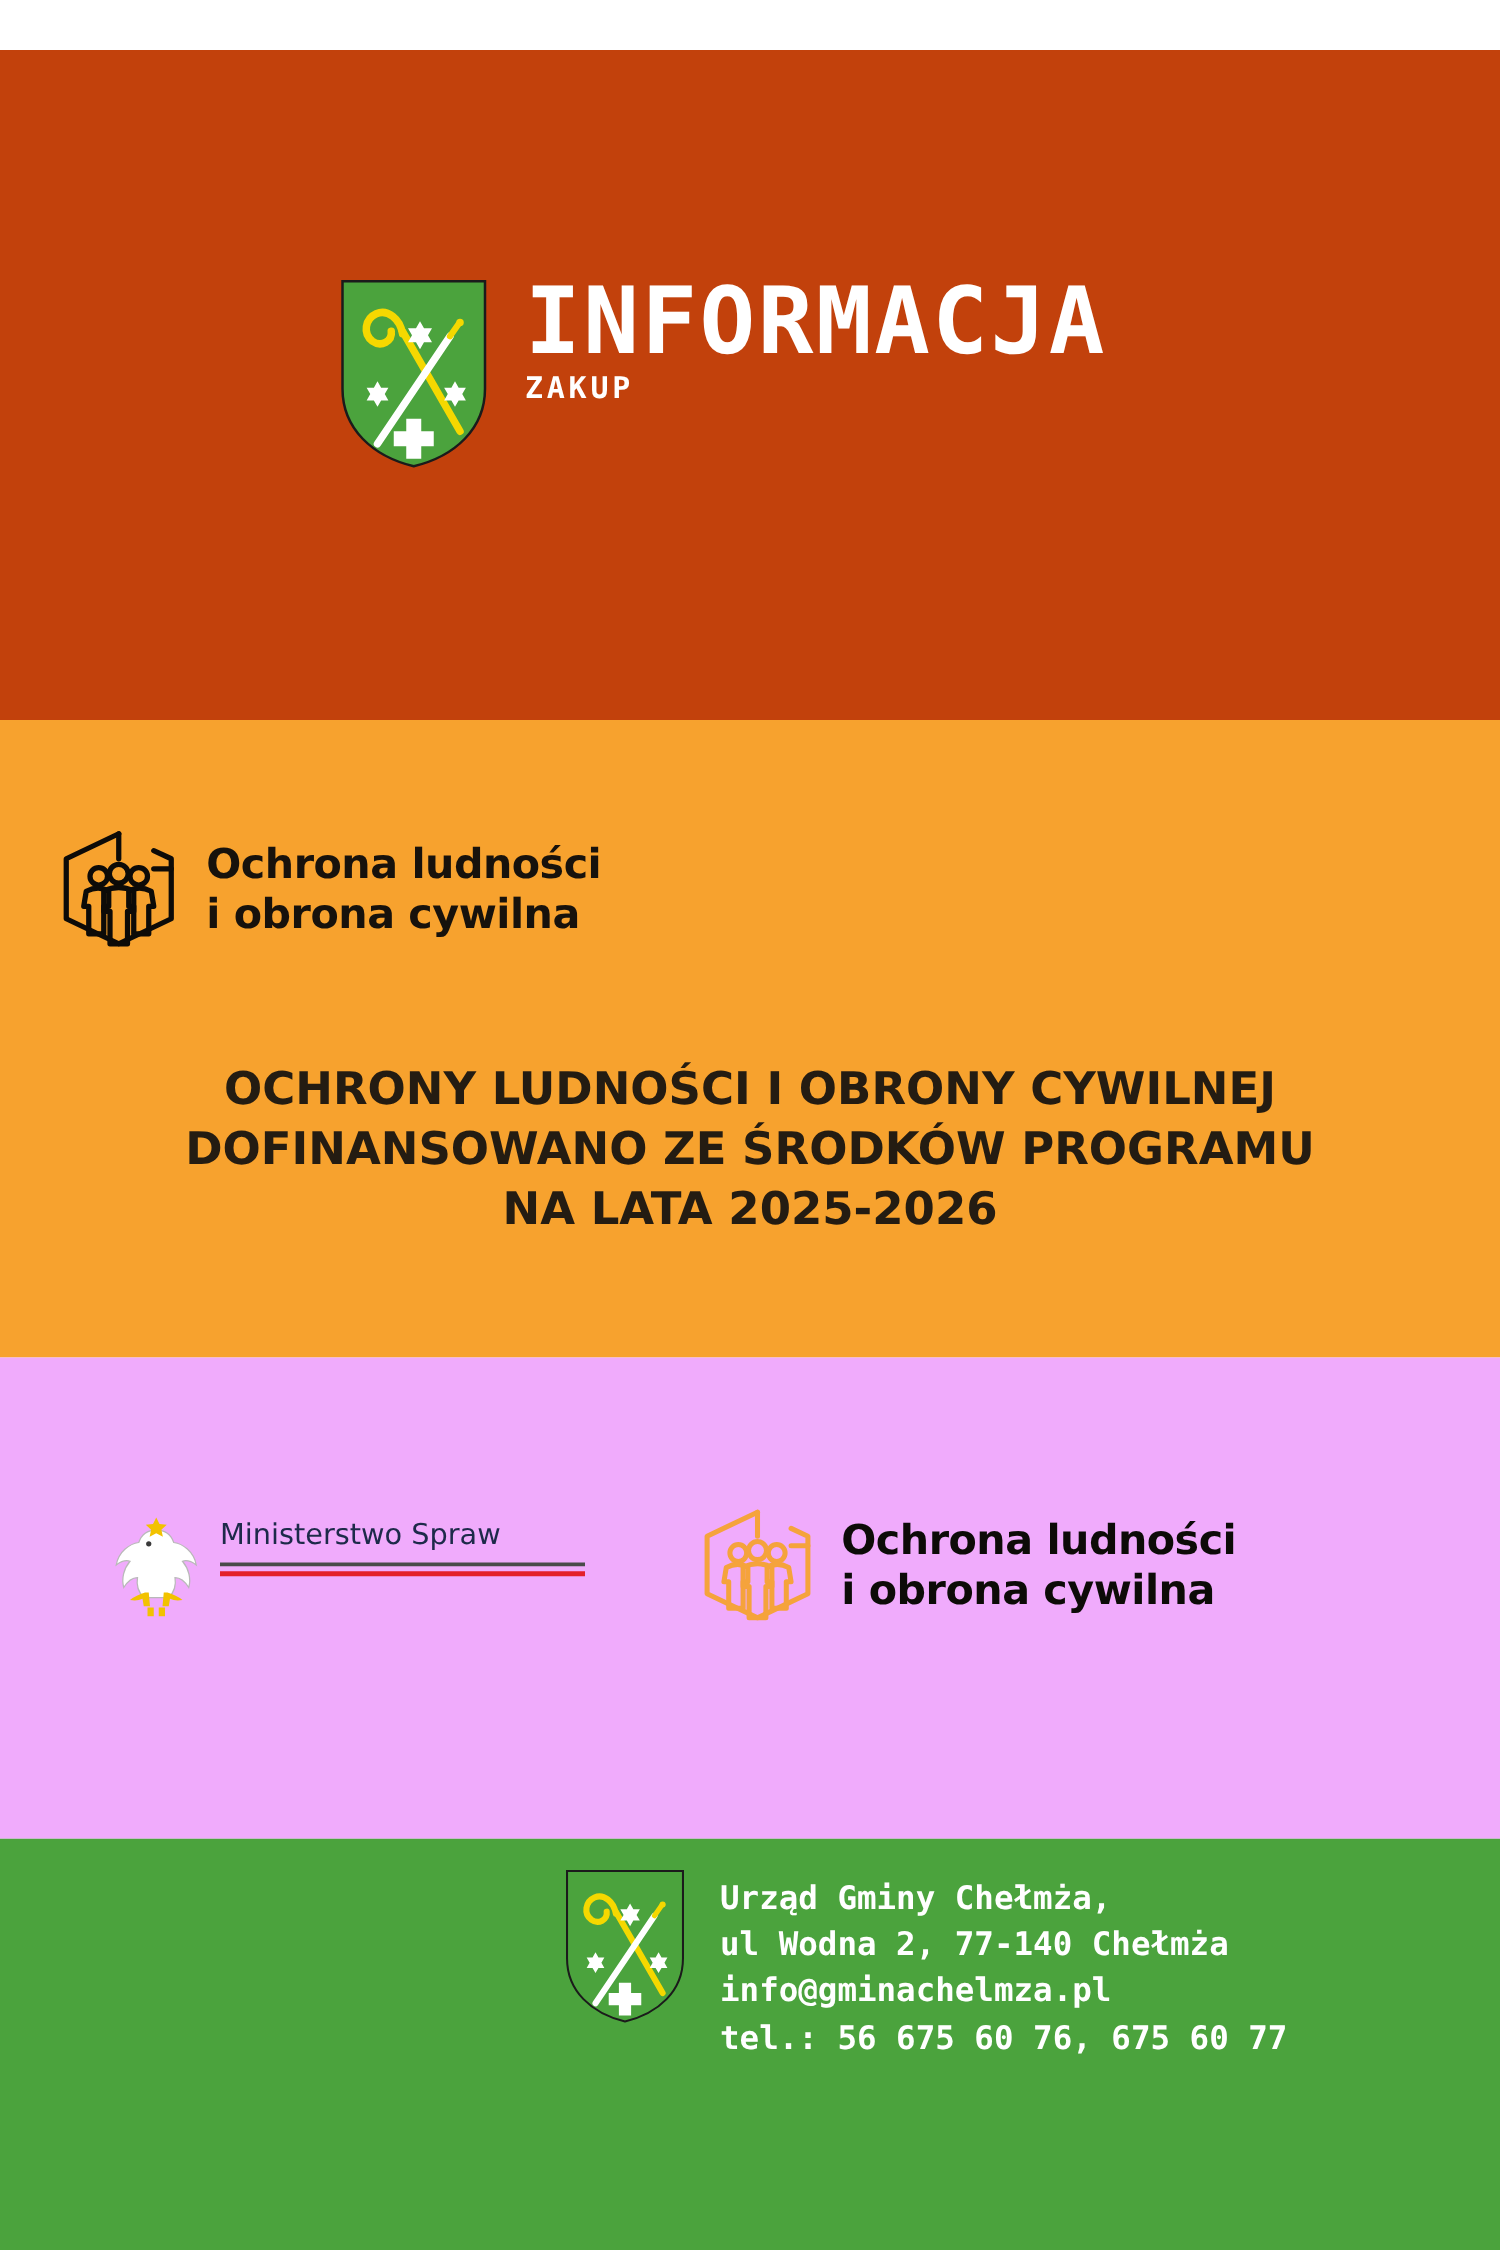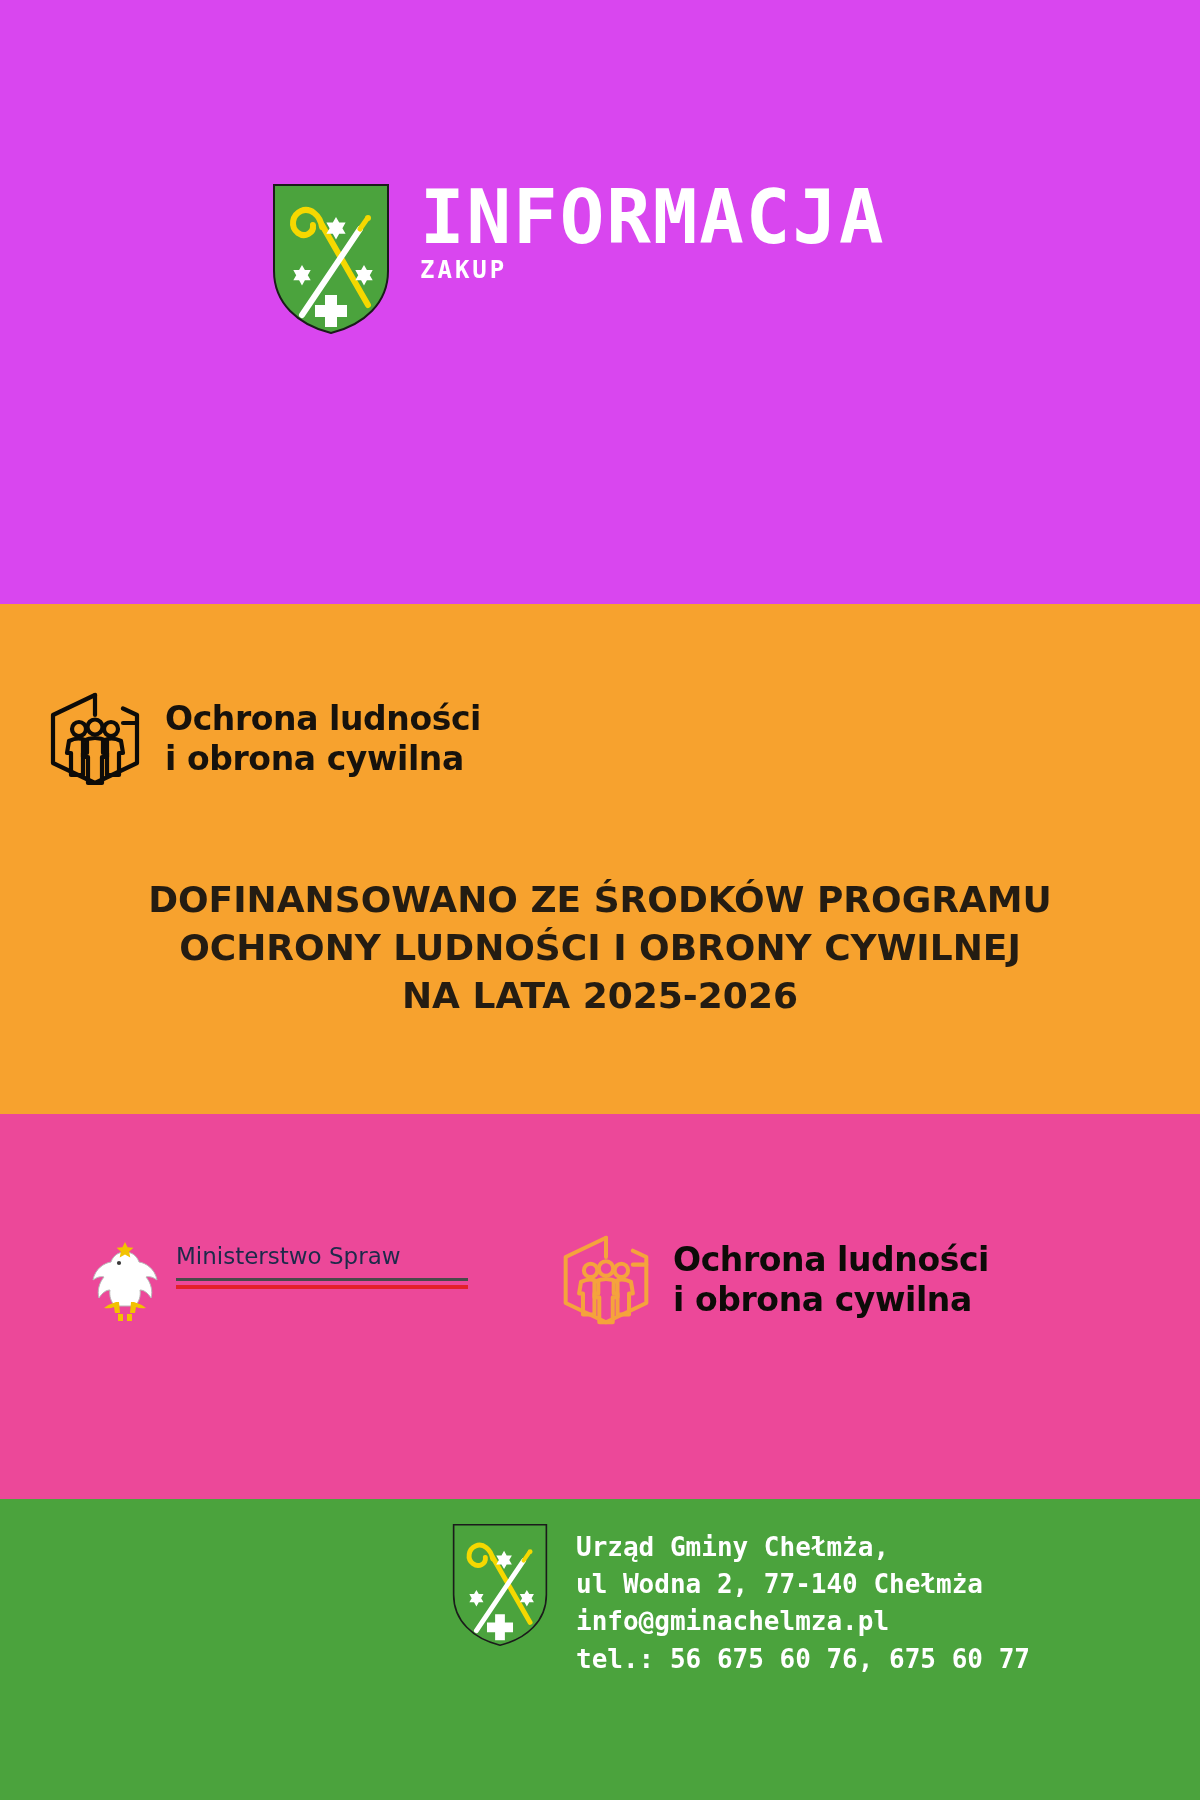--- a/index.html
+++ b/index.html
@@ -10,24 +10,25 @@
     overflow:hidden;
   }
   .poster{
     position:relative;
     width:1200px;height:1800px;
     display:flex;flex-direction:column;
   }
 
   
   .header{
-    background:#d946ef;
-    height:604px;
+    background:#c2410c;
+    height:536px;
     position:relative;
     flex:0 0 auto;
+    margin-top:40px;
   }
   .header-inner{
     position:absolute;
     left:272px;top:183px;
     display:flex;
     align-items:flex-start;
     gap:30px;
   }
   .crest{
     width:118px;height:152px;
@@ -95,21 +96,21 @@
     font-weight:bold;
     font-size:36px;
     line-height:1.34;
     letter-spacing:0px;
     color:#241c12;
   }
   .orange-body div{white-space:nowrap;}
 
   
   .white{
-    background:#ec4899;
+    background:#f0abfc;
     height:385px;
     position:relative;
     flex:0 0 auto;
   }
   .mswia{
     position:absolute;
     left:88px;top:122px;
     display:flex;align-items:flex-start;gap:14px;
   }
   .eagle{width:74px;height:86px;flex:0 0 auto;}
@@ -214,22 +215,22 @@
           <path d="M38 52 q12 -6 24 0 v16 l-5 0 v26 h-14 v-26 l-5 0 z"></path>
         </g>
       </svg>
       <div class="ol-words">
         <div>Ochrona ludności</div>
         <div>i obrona cywilna</div>
       </div>
     </div>
 
     <div class="orange-body">
+      <div>OCHRONY LUDNOŚCI I OBRONY CYWILNEJ</div>
       <div>DOFINANSOWANO ZE ŚRODKÓW PROGRAMU</div>
-      <div>OCHRONY LUDNOŚCI I OBRONY CYWILNEJ</div>
       <div>NA LATA 2025-2026</div>
     </div>
   </div>
 
   <div class="white">
 
     <div class="mswia">
       <svg class="eagle" viewBox="0 0 74 86">
         <g stroke="#b9b9b9" stroke-width="1" fill="#ffffff">
           <path d="M37 16 C30 16 25 20 23 26 C16 27 7 33 5 44 C9 41 13 40 16 41

